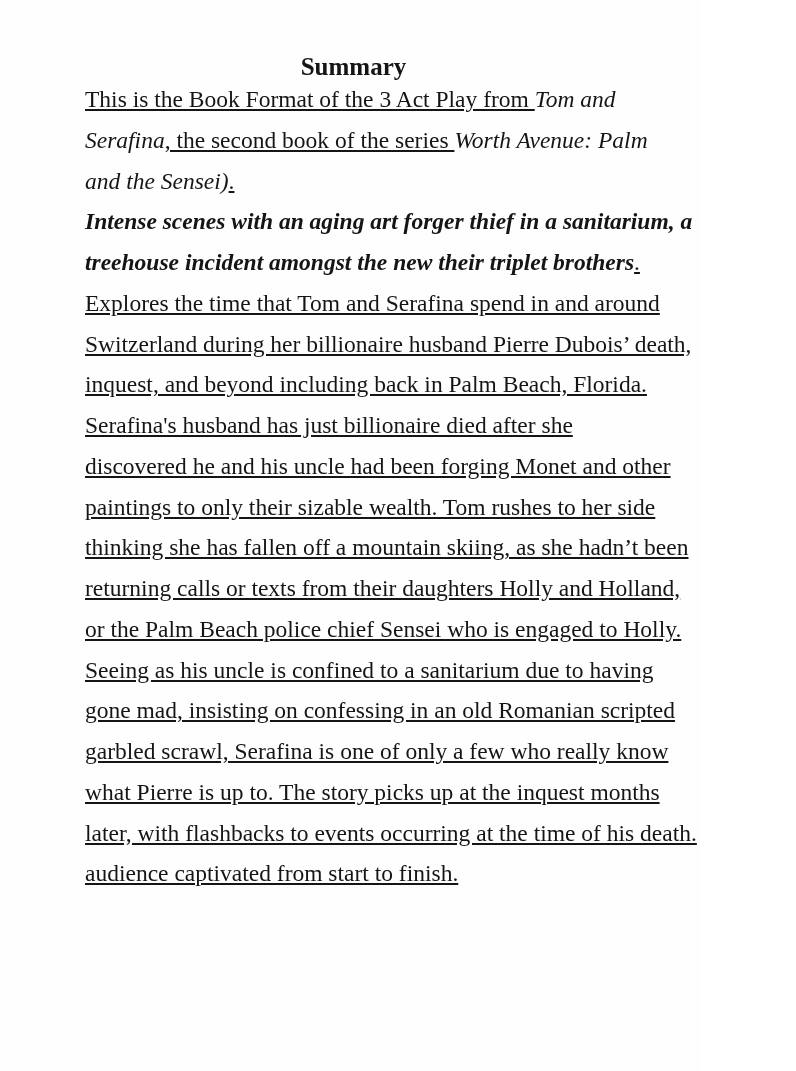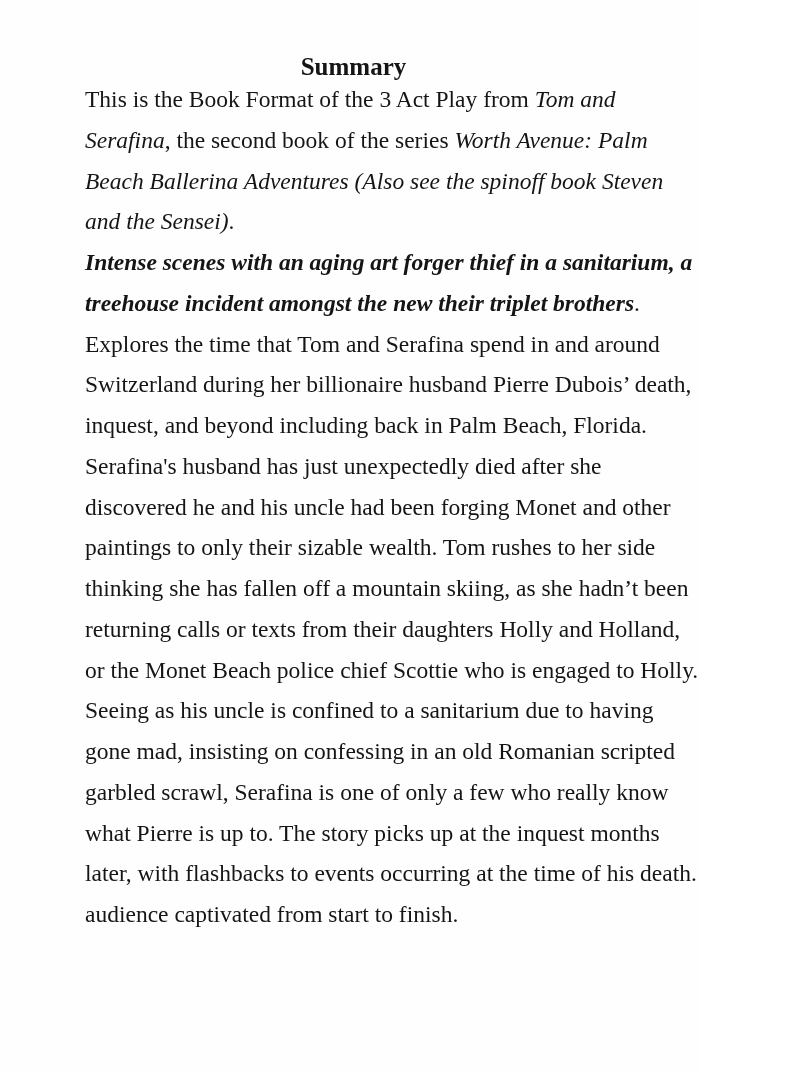--- a/index.html
+++ b/index.html
@@ -30,51 +30,50 @@
     line-height: 30px;
     font-family: "Liberation Serif", "DejaVu Serif", serif;
   }
   .paragraph {
     margin: 0;
   }
   .line {
     line-height: 40.75px;
     white-space: nowrap;
   }
-  .run-r { font-style: normal; font-weight: 400; }
+  .run-r { font-style: normal; font-weight: 400; text-decoration: underline; }
   .run-i { font-style: italic; font-weight: 400; }
   .run-bi { font-style: italic; font-weight: 700; }
 </style>
 </head>
 <body>
 
 <div class="page">
   <div class="doc">
     <h1 class="title">Summary</h1>
     <div>
         <div class="paragraph">
           <div class="line"><span class="run-r">This is the Book Format of the 3 Act Play from </span><span class="run-i">Tom and</span></div>
           <div class="line"><span class="run-i">Serafina</span><span class="run-r">, the second book of the series </span><span class="run-i">Worth Avenue: Palm</span></div>
-          <div class="line"><span class="run-i">Beach Ballerina Adventures (Also see the spinoff book Steven</span></div>
           <div class="line"><span class="run-i">and the Sensei)</span><span class="run-r">.</span></div>
         </div>
         <div class="paragraph">
           <div class="line"><span class="run-bi">Intense scenes with an aging art forger thief in a sanitarium, a</span></div>
           <div class="line"><span class="run-bi">treehouse incident amongst the new their triplet brothers</span><span class="run-r">.</span></div>
         </div>
         <div class="paragraph">
           <div class="line"><span class="run-r">Explores the time that Tom and Serafina spend in and around</span></div>
           <div class="line"><span class="run-r">Switzerland during her billionaire husband Pierre Dubois’ death,</span></div>
           <div class="line"><span class="run-r">inquest, and beyond including back in Palm Beach, Florida.</span></div>
-          <div class="line"><span class="run-r">Serafina's husband has just unexpectedly died after she</span></div>
+          <div class="line"><span class="run-r">Serafina's husband has just billionaire died after she</span></div>
           <div class="line"><span class="run-r">discovered he and his uncle had been forging Monet and other</span></div>
           <div class="line"><span class="run-r">paintings to only their sizable wealth. Tom rushes to her side</span></div>
           <div class="line"><span class="run-r">thinking she has fallen off a mountain skiing, as she hadn’t been</span></div>
           <div class="line"><span class="run-r">returning calls or texts from their daughters Holly and Holland,</span></div>
-          <div class="line"><span class="run-r">or the Monet Beach police chief Scottie who is engaged to Holly.</span></div>
+          <div class="line"><span class="run-r">or the Palm Beach police chief Sensei who is engaged to Holly.</span></div>
           <div class="line"><span class="run-r">Seeing as his uncle is confined to a sanitarium due to having</span></div>
           <div class="line"><span class="run-r">gone mad, insisting on confessing in an old Romanian scripted</span></div>
           <div class="line"><span class="run-r">garbled scrawl, Serafina is one of only a few who really know</span></div>
           <div class="line"><span class="run-r">what Pierre is up to. The story picks up at the inquest months</span></div>
           <div class="line"><span class="run-r">later, with flashbacks to events occurring at the time of his death.</span></div>
           <div class="line"><span class="run-r">audience captivated from start to finish.</span></div>
         </div>
       </div>
   </div>
 </div>

